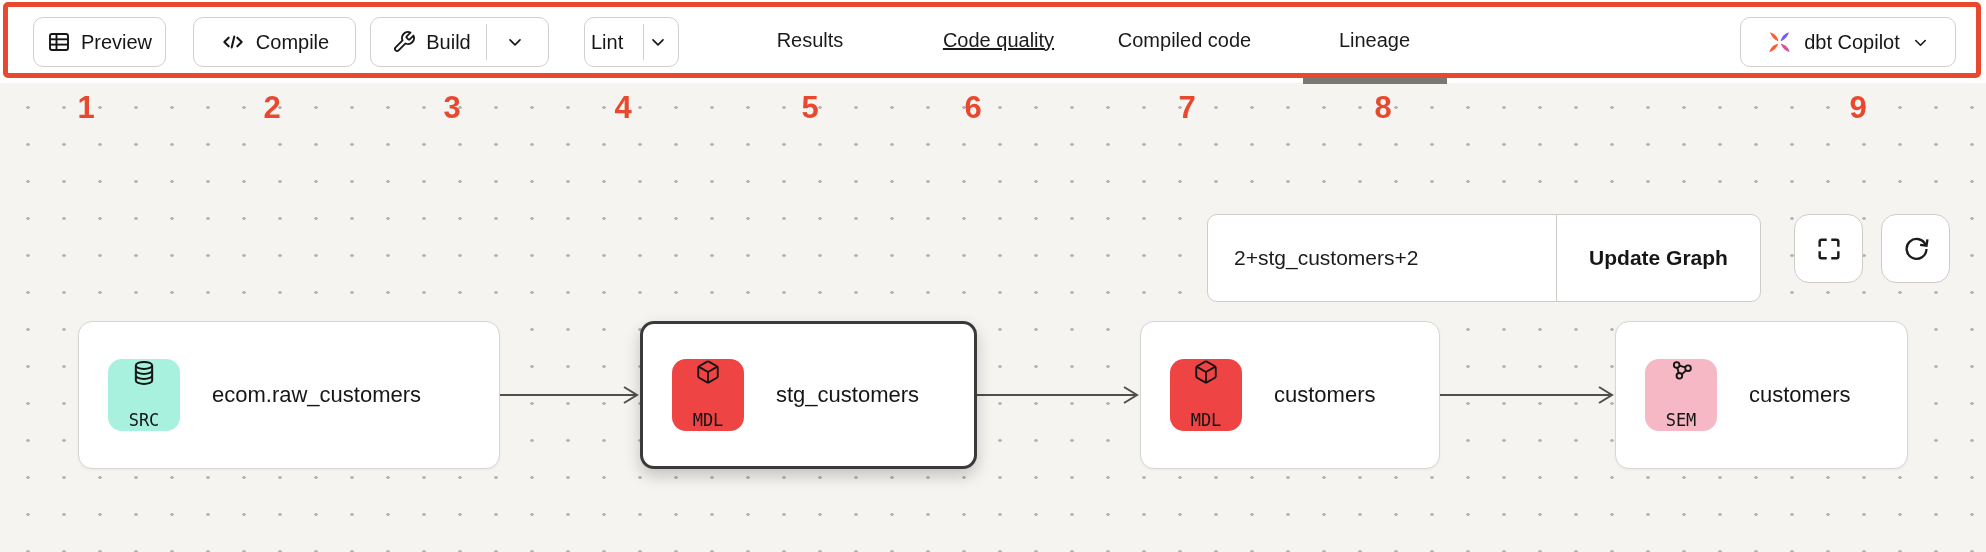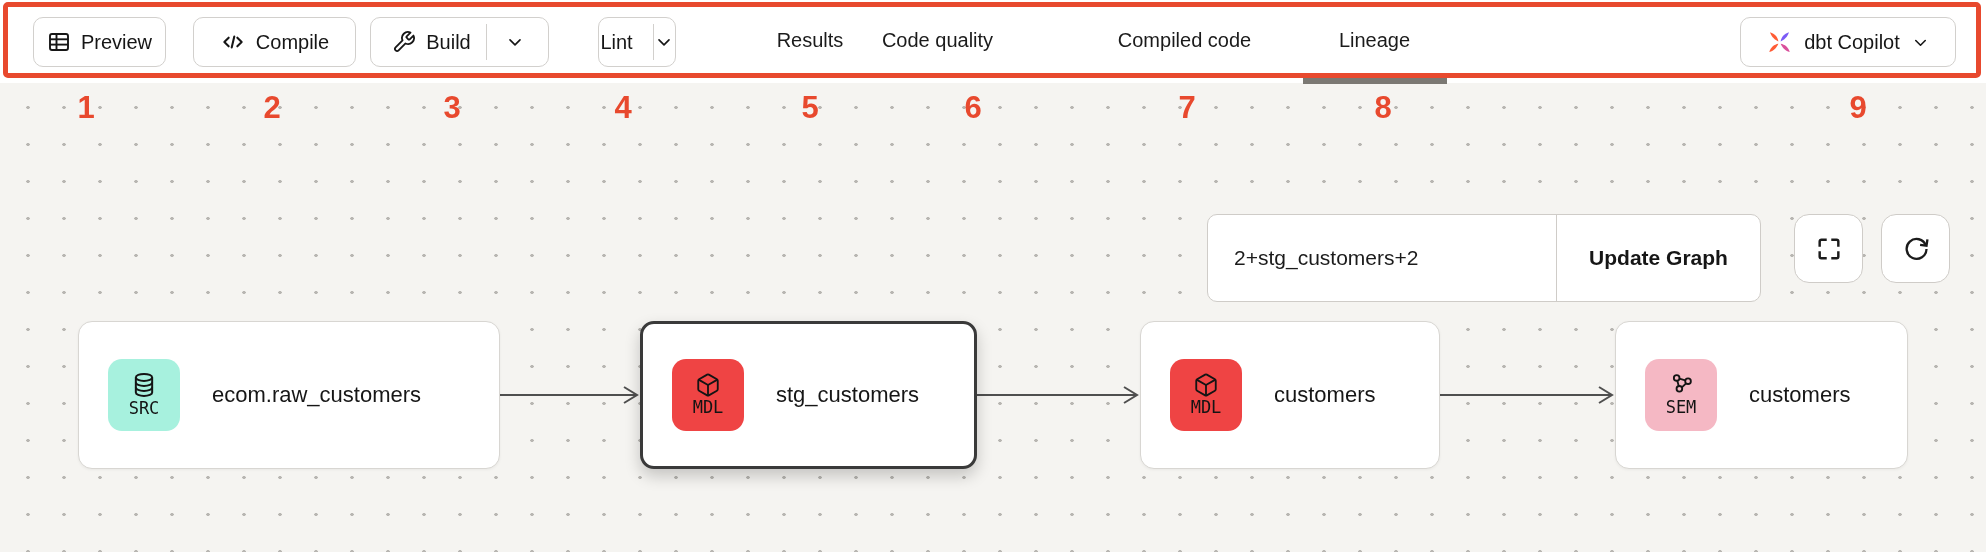--- a/index.html
+++ b/index.html
@@ -22,29 +22,29 @@
     display:flex;align-items:center;justify-content:center;gap:10px;
     font-size:20px;color:#161616;cursor:pointer;
   }
   #btn-preview{left:33px;width:133px;}
   #btn-compile{left:193px;width:163px;}
   .split{padding:6px;gap:0;}
   .split-main{height:100%;display:flex;align-items:center;justify-content:center;gap:10px;flex:1;}
   .split-chevron{height:100%;display:flex;align-items:center;justify-content:center;border-left:1.5px solid #d2d0cd;}
   #btn-build{left:370px;width:179px;}
   #btn-build .split-chevron{width:55px;}
-  #btn-lint{left:598px;width:78px;gap:20px;}
+  #btn-lint{left:584px;width:95px;gap:20px;}
   #btn-lint .split-chevron{width:46px;}
   .icon-svg{display:block;}
   .tab{
     position:absolute;top:0;height:80px;display:flex;align-items:center;justify-content:center;
     font-size:20px;color:#1b1b1b;cursor:pointer;
   }
   #tab-results{left:762px;width:96px;}
-  #tab-codequality{left:856px;width:163px;}
+  #tab-codequality{left:917px;width:163px;text-decoration:underline;}
   #tab-compiledcode{left:1093px;width:183px;}
   #tab-lineage{left:1297px;width:155px;}
   .tab-underline{position:absolute;left:1303px;top:76px;width:144px;height:8px;background:#7b7873;z-index:1;}
   #btn-copilot{left:1740px;width:216px;gap:11px;}
   
   .annotation-rect{
     position:absolute;left:3px;top:2px;width:1978px;height:76px;box-sizing:border-box;
     border:5px solid #e8492e;border-radius:5px;z-index:5;pointer-events:none;
   }
   .anno-num{
@@ -88,21 +88,21 @@
     display:flex;align-items:center;gap:32px;padding-left:29px;
     box-shadow:0 1px 3px rgba(0,0,0,0.05);z-index:2;cursor:pointer;
   }
   .node.selected{border:3px solid #3a3a3a;box-shadow:0 7px 16px rgba(0,0,0,0.2);}
   #node-0{left:78px;width:422px;}
   #node-1{left:640px;width:337px;}
   #node-2{left:1140px;width:300px;}
   #node-3{left:1615px;width:293px;}
   .badge{
     width:72px;height:72px;border-radius:14px;flex:0 0 auto;
-    display:flex;flex-direction:column;align-items:center;justify-content:center;gap:0px;
+    display:flex;flex-direction:column;align-items:center;justify-content:space-between;gap:0px;
   }
   .badge-src{background:#a7f1de;}
   .badge-mdl{background:#ef4444;}
   .badge-sem{background:#f5b8c4;}
   .badge-label{font-family:"DejaVu Sans Mono",monospace;font-size:17px;color:#141414;line-height:1.15;}
   .node-label{font-size:22px;color:#161616;white-space:nowrap;}
   .edge{position:absolute;top:302px;height:20px;z-index:1;pointer-events:none;}
   #edge-0{left:500px;width:140px;}
   #edge-1{left:977px;width:163px;}
   #edge-2{left:1440px;width:175px;}

